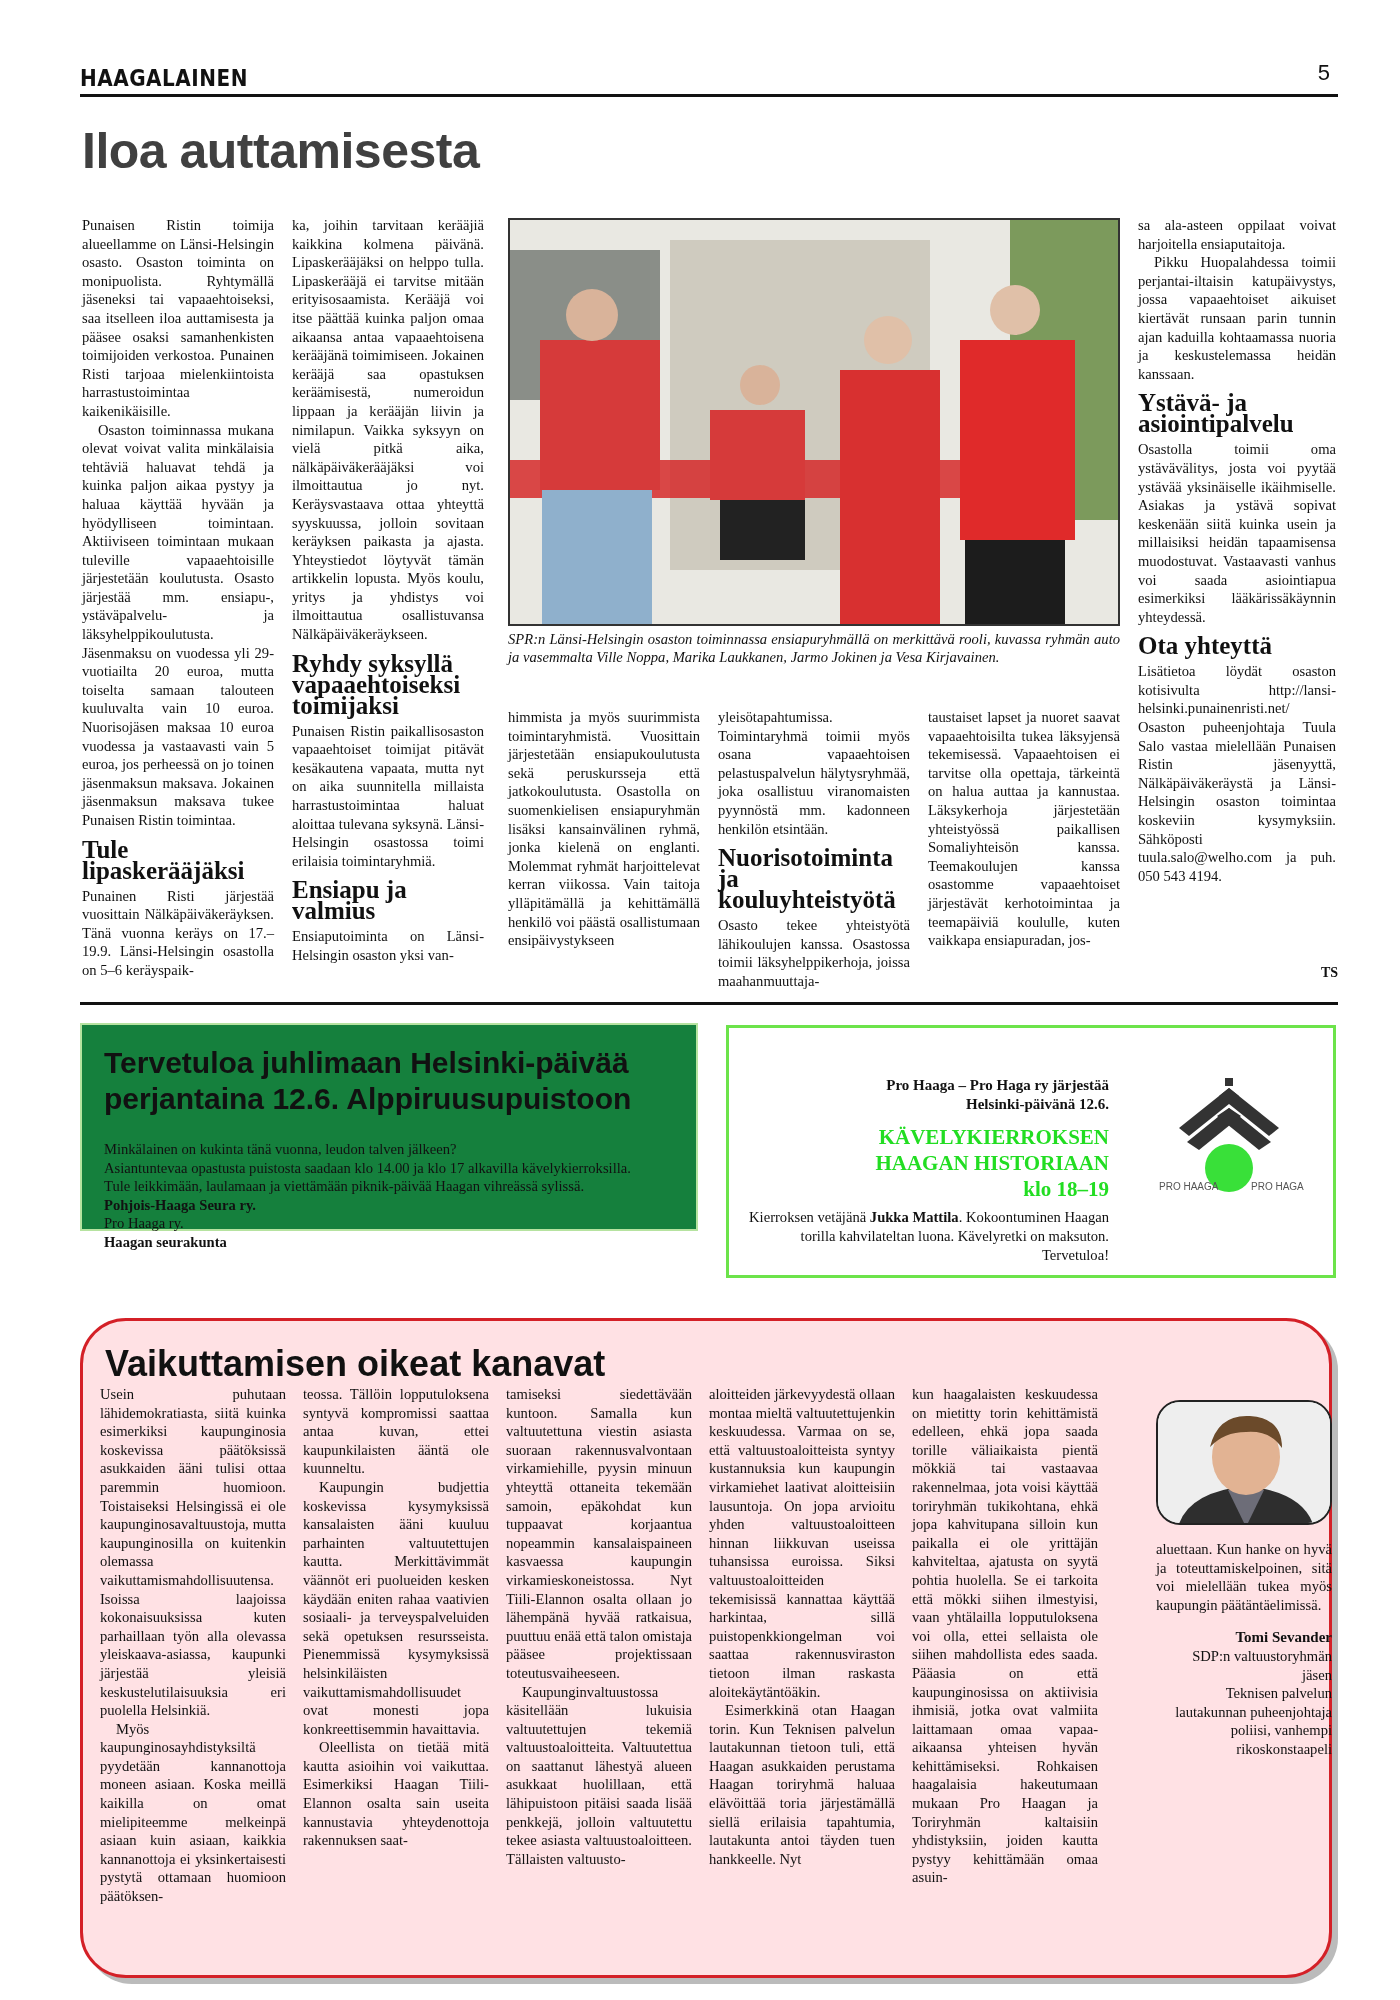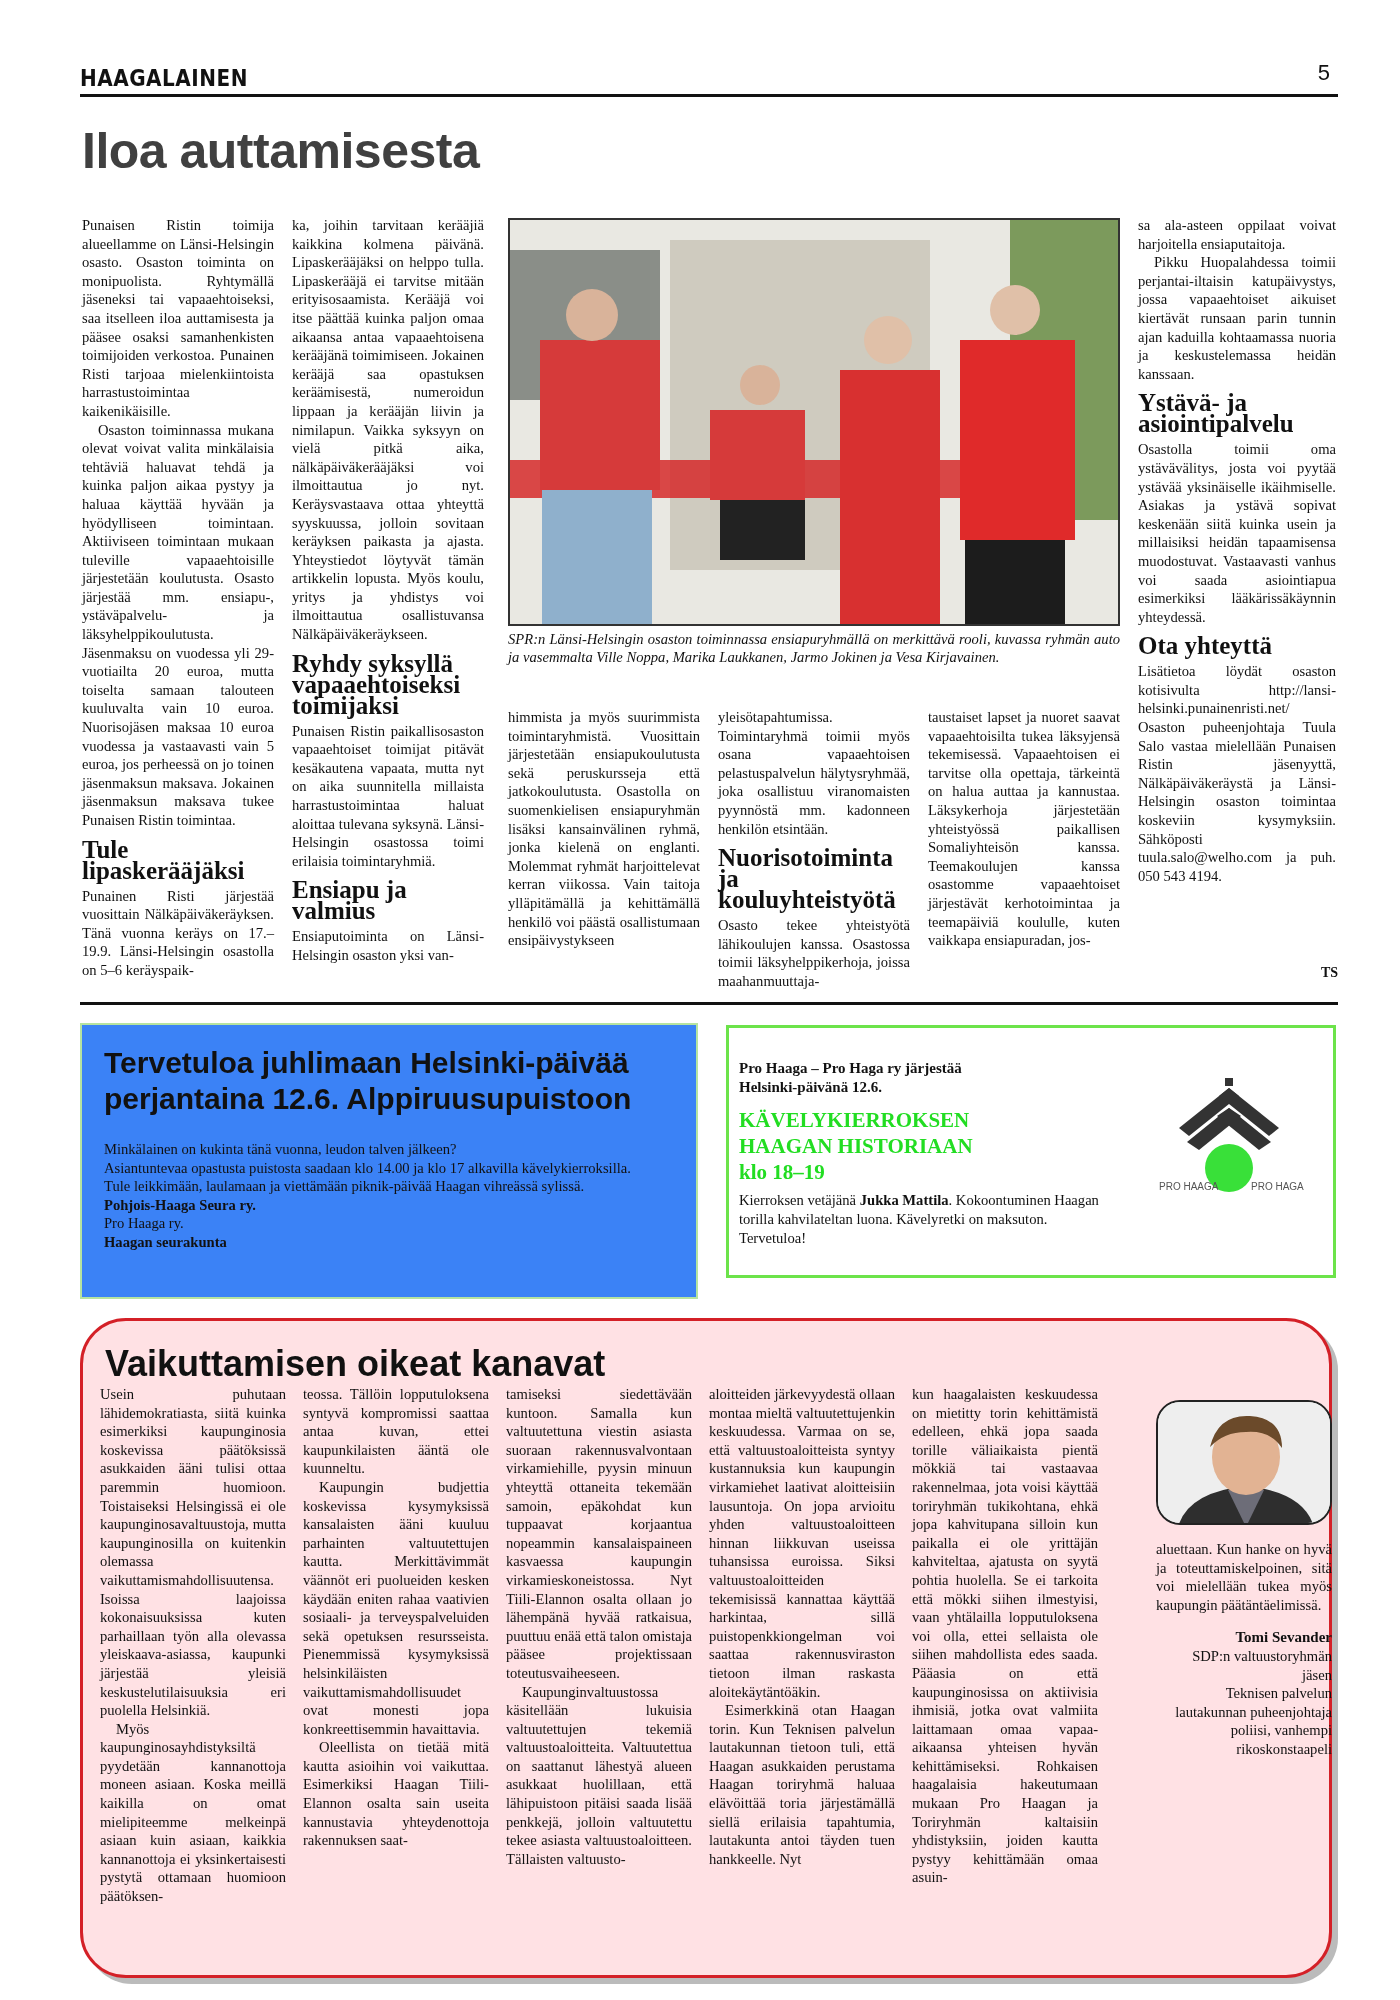--- a/index.html
+++ b/index.html
@@ -14,26 +14,26 @@
               font-size: 50px; color: #404040; letter-spacing: -0.5px; }
   .col { font-size: 14.6px; line-height: 18.6px; text-align: justify; hyphens: auto; }
   .col p { text-indent: 0; }
   .col p.ind { text-indent: 16px; }
   .col h3 { font-family: "Liberation Serif", serif; font-weight: bold; font-size: 25px;
             line-height: 21px; margin: 9px 0 6px 0; text-align: left; }
   .photo { left: 508px; top: 218px; width: 612px; height: 408px; border: 2px solid #333;
            background: linear-gradient(180deg, #e6e6e0 0%, #f0efe9 40%, #d8d4cb 100%); overflow: hidden; }
   .caption { left: 508px; top: 630px; width: 612px; font-style: italic; font-size: 14.6px; line-height: 18px; text-align: justify; }
   .sig { right: 62px; top: 965px; font-weight: bold; font-size: 14px; }
-  .greenbox { left: 80px; top: 1023px; width: 618px; height: 276px; background: #3b82f6; border: 2px solid #b6e3a0; }
+  .greenbox { left: 80px; top: 1023px; width: 618px; height: 208px; background: #15803d; border: 2px solid #b6e3a0; }
   .gb-title { position: absolute; left: 22px; top: 20px; font-family: "Liberation Sans", sans-serif;
               font-weight: bold; font-size: 30px; line-height: 36px; }
   .gb-body { position: absolute; left: 22px; top: 115px; font-size: 14.6px; line-height: 18.6px; width: 590px; }
   .prohaaga { left: 726px; top: 1025px; width: 610px; height: 253px; border: 3px solid #6ce34a; background: #fff; }
-  .ph-text { position: absolute; left: 10px; top: 31px; width: 370px; text-align: left; }
+  .ph-text { position: absolute; left: 10px; top: 48px; width: 370px; text-align: right; }
   .ph-intro { font-weight: bold; font-size: 15px; line-height: 19px; }
   .ph-green { font-weight: bold; color: #22dd22; font-size: 21px; line-height: 26px; margin-top: 10px; }
   .ph-note { font-size: 14.6px; line-height: 19px; margin-top: 6px; }
   .pinkbox { left: 80px; top: 1318px; width: 1252px; height: 660px; background: #ffe1e4; border: 3px solid #d42027;
              border-radius: 46px; box-shadow: 6px 6px 0 #bbb; }
   .pb-title { position: absolute; left: 22px; top: 22px; font-family: "Liberation Sans", sans-serif;
               font-weight: bold; font-size: 36px; }
   .portrait { left: 1156px; top: 1400px; width: 176px; height: 125px; border: 2px solid #222; border-radius: 24px;
               background: linear-gradient(180deg, #f4f4f4 0%, #ececec 100%); overflow: hidden; }
 </style>

